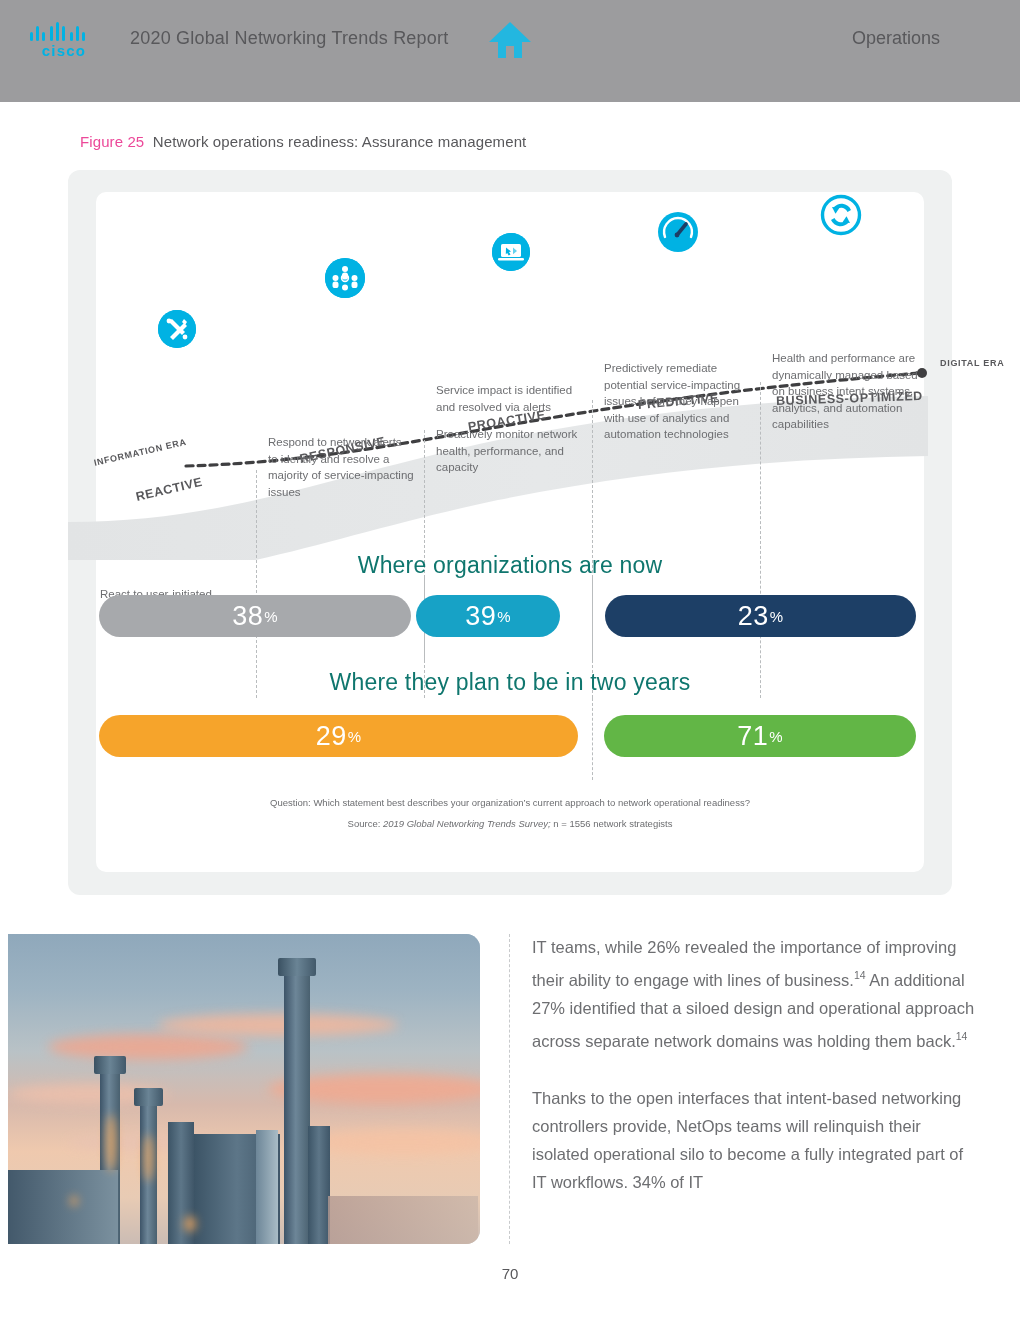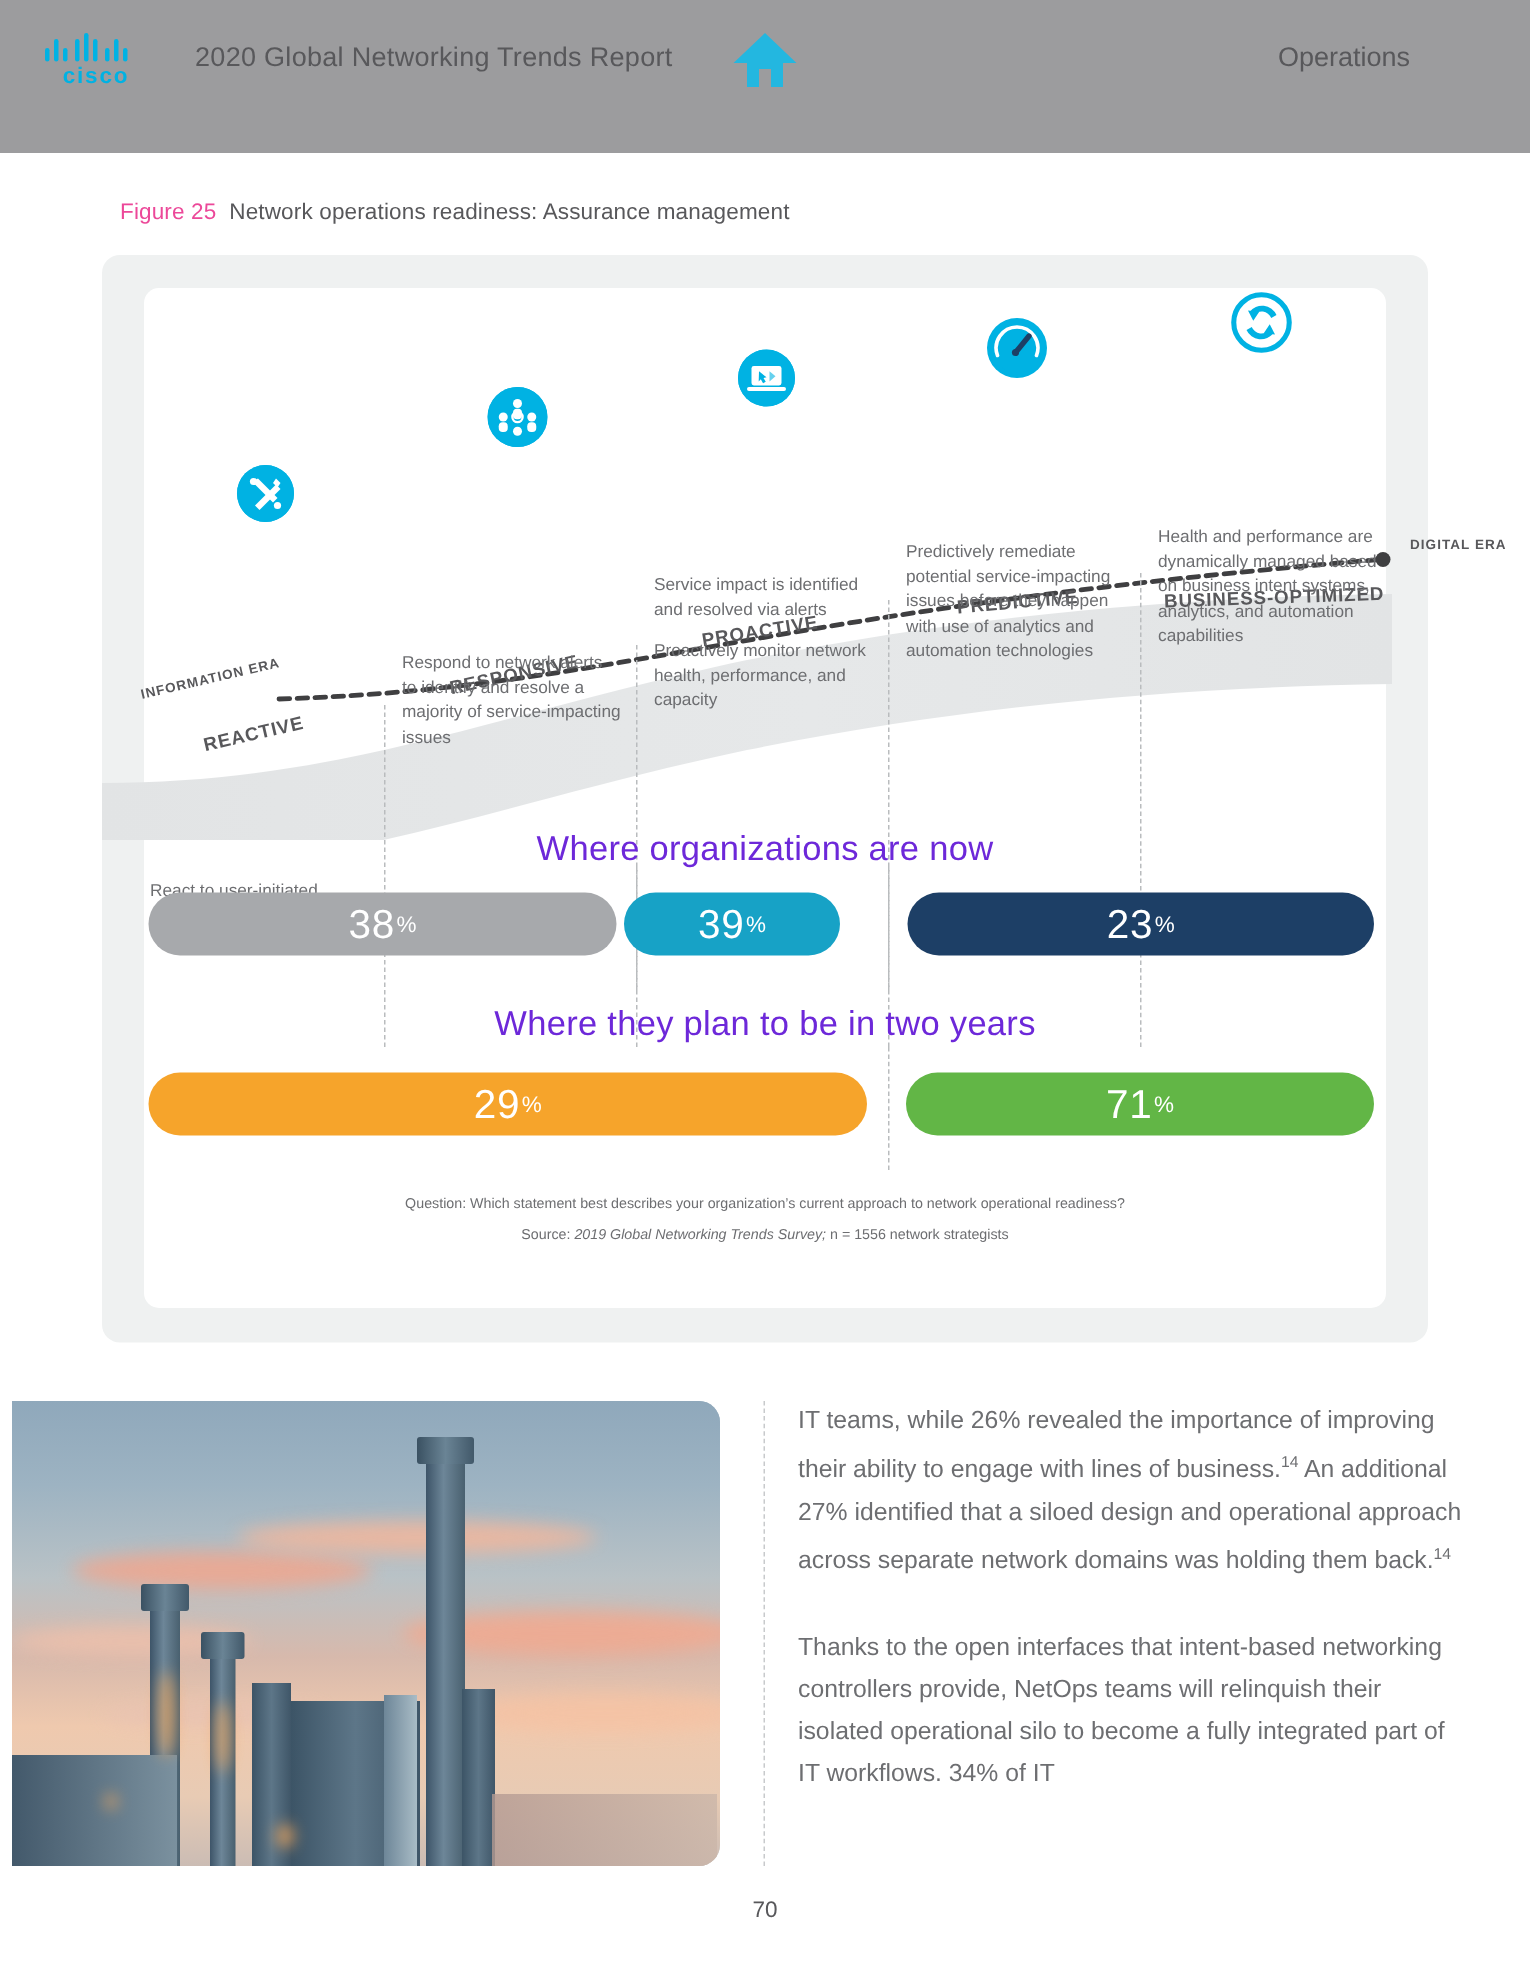--- a/index.html
+++ b/index.html
@@ -91,21 +91,21 @@
 
   
   .col-text{
     position:absolute;font-size:11.5px;line-height:16.5px;color:#6d6e71;
   }
   .col-text p{margin:0 0 11px 0;}
 
   
   .bars-title{
     position:absolute;text-align:center;width:884px;left:0;
-    font-size:23px;color:#6d28d9;letter-spacing:.2px;
+    font-size:23px;color:#0f766e;letter-spacing:.2px;
   }
   .bar{
     position:absolute;height:42px;border-radius:21px;
     display:flex;align-items:center;justify-content:center;
     color:#ffffff;
   }
   .bar .num{font-size:27px;letter-spacing:.5px;line-height:1;}
   .bar .pct{font-size:15px;vertical-align:super;margin-left:1px;}
 
   .bar-sep{

